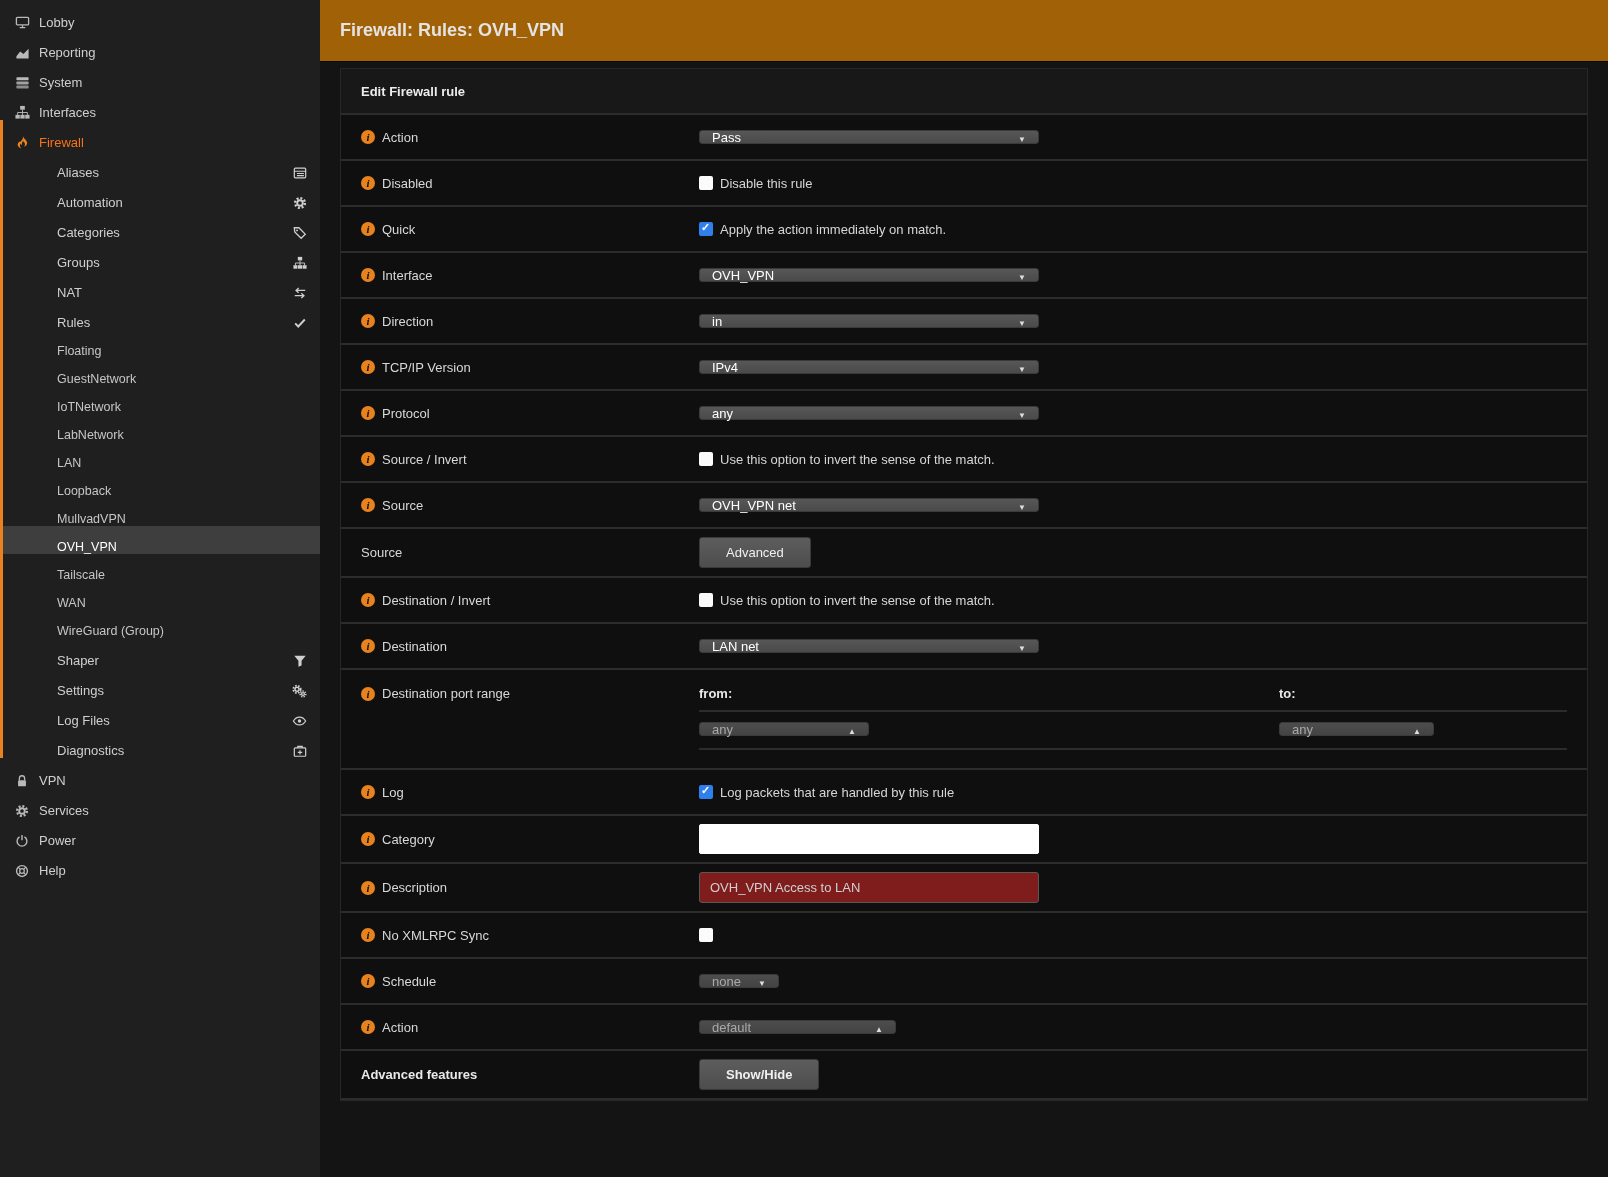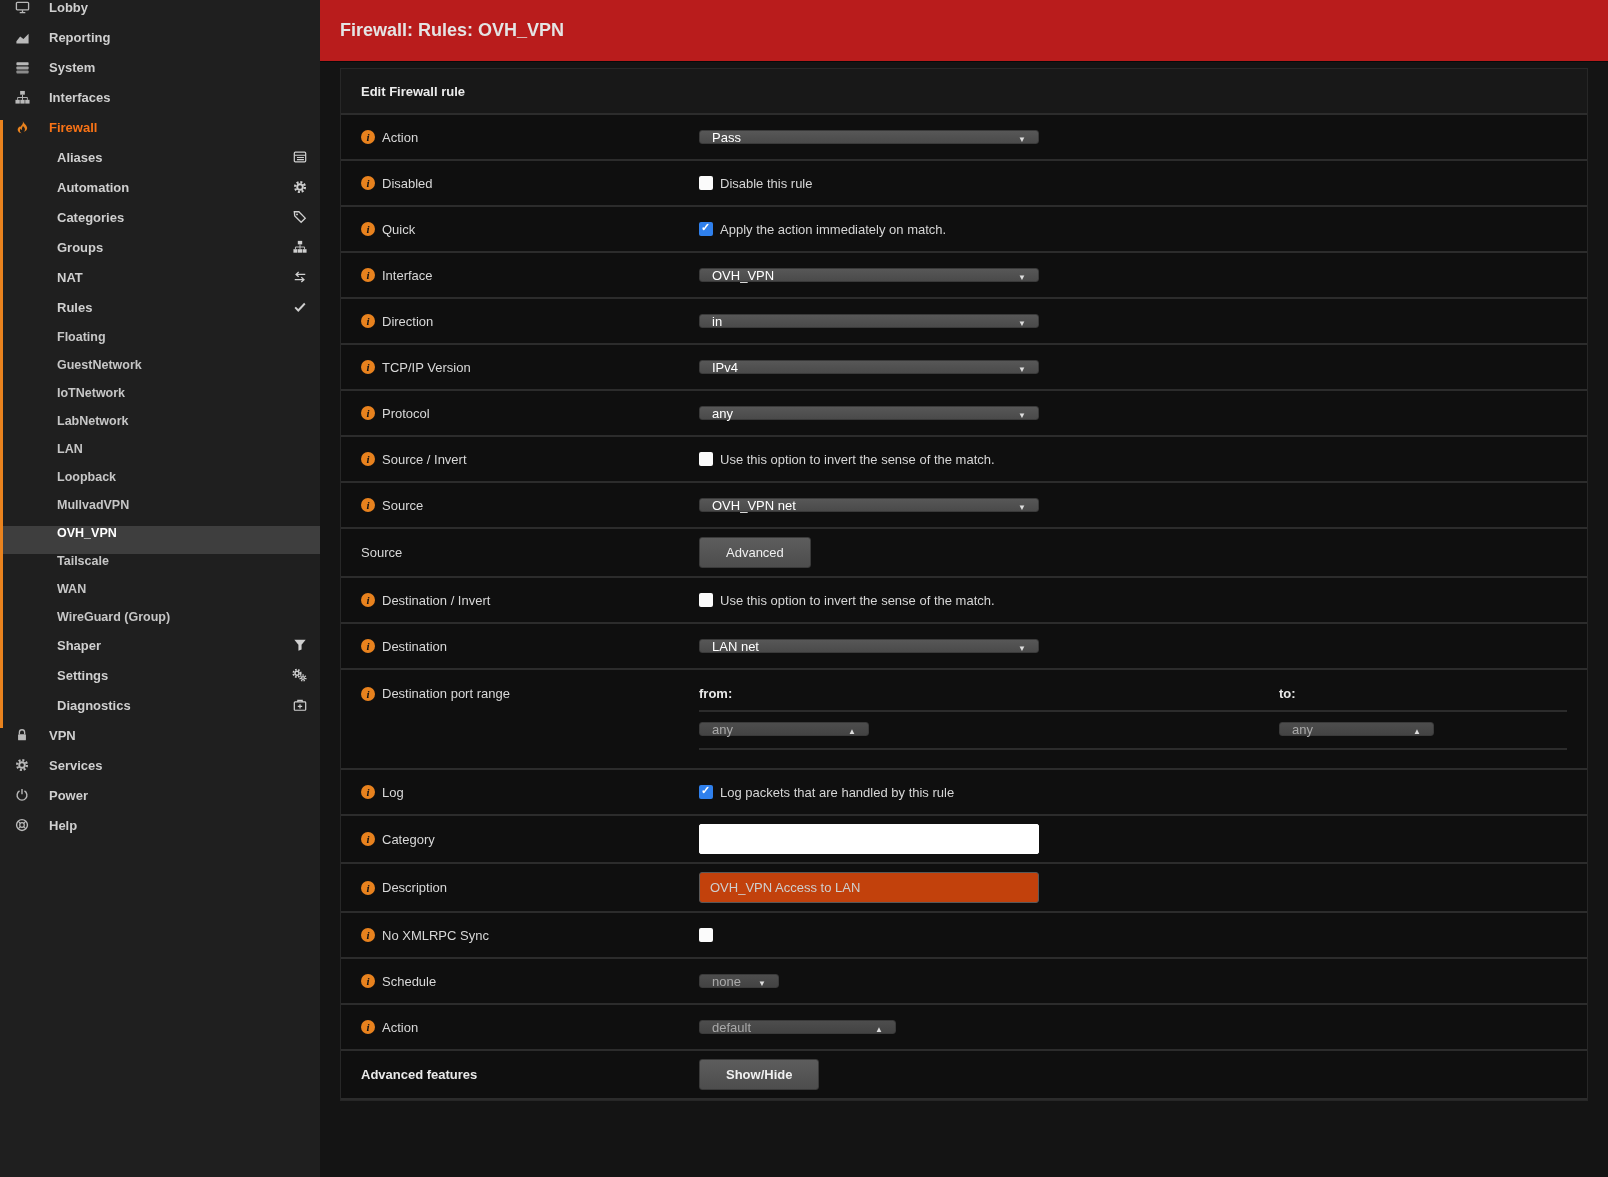--- a/index.html
+++ b/index.html
@@ -6,37 +6,37 @@
   html,body { width:1608px; height:1177px; overflow:hidden; }
   body {
     font-family:"Liberation Sans", sans-serif;
     background:#141414; color:#d6d6d6; font-size:13px;
     display:flex;
   }
 
   
   .sidebar { width:320px; flex-shrink:0; background:#1f1f1f; height:100%; }
   .nav-item {
-    height:30px; display:flex; align-items:flex-start; gap:19px;
-    padding-left:14px; color:#cfcfcf; cursor:pointer; white-space:nowrap;font-weight:bold;
+    height:30px; display:flex; align-items:flex-end; gap:9px;
+    padding-left:14px; color:#cfcfcf; cursor:pointer; white-space:nowrap;
   }
   .nav-item .ico { width:16px; display:inline-flex; justify-content:center; color:#b9b9b9; flex-shrink:0; }
   .fw-group { border-left:3px solid var(--accent,#e8821e); }
   .fw-group .g1 { padding-left:11px; }
   .fw-group .g2 { padding-left:54px; height:30px; }
   .fw-group .g3 { padding-left:54px; height:28px; font-size:12.5px; color:#c6c6c6; }
   .nav-item.active { color:#f97316; }
   .nav-item.active .ico { color:var(--accent,#e8821e); }
   .nav-item.selected { background:#3e3e3e; color:#ffffff; }
   .right-ico { margin-left:auto; margin-right:13px; color:#cfcfcf; display:inline-flex; }
 
   
   .main { flex:1; min-width:0; display:flex; flex-direction:column; background:#141414; }
   .page-header {
-    height:62px; flex-shrink:0; background:#b91c1c; border-bottom:1px solid #0a0a0a;
+    height:62px; flex-shrink:0; background:#a16207; border-bottom:1px solid #0a0a0a;
     display:flex; align-items:center; padding-left:20px;
   }
   .page-header h1 { font-size:18px; font-weight:bold; color:#e4e4e4; }
   .content { flex:1; padding:6px 20px 0 20px; overflow:hidden; }
 
   .panel { background:#0f0f0f; border:1px solid #272727; }
   .panel-head {
     height:46px; display:flex; align-items:center; padding-left:20px;
     background:#181818; border-bottom:2px solid #2c2c2c;
     font-weight:bold; color:#ececec;
@@ -85,21 +85,21 @@
     width:14px; height:14px; border-radius:2px; background:#fbfbfb;
     flex-shrink:0; position:relative; cursor:pointer;
   }
   .cb.checked { background:var(--check-blue,#2f80ed); }
   .cb.checked::after {
     content:"✓"; position:absolute; left:2px; top:-1px;
     font-size:11px; font-weight:bold; color:#fff;
   }
 
   .input-dark {
-    width:340px; height:31px; background:#c2410c; border:1px solid #585858;
+    width:340px; height:31px; background:#7f1d1d; border:1px solid #585858;
     border-radius:3px; color:#cfcfcf; font-size:13px; padding:0 10px; font-family:inherit;
   }
   .input-white {
     width:340px; height:30px; background:#ffffff; border:1px solid #ffffff;
     border-radius:2px; color:#222; font-size:13px; padding:0 8px; font-family:inherit;
   }
 
   
   .pr { flex:1; padding-right:20px; }
   .pr-head { display:flex; padding:8px 0 9px; border-bottom:2px solid #2c2c2c; font-weight:bold; color:#e9e9e9; }
@@ -276,20 +276,29 @@
       <span class="right-ico">
         <svg width="15" height="14" viewBox="0 0 18 16">
             <circle cx="6" cy="6" r="4.4" fill="none" stroke="currentColor" stroke-width="2.2" stroke-dasharray="1.9 1.7"></circle>
             <circle cx="6" cy="6" r="2.4" fill="none" stroke="currentColor" stroke-width="1.8"></circle>
             <circle cx="13.2" cy="11.5" r="3.3" fill="none" stroke="currentColor" stroke-width="2" stroke-dasharray="1.5 1.4"></circle>
             <circle cx="13.2" cy="11.5" r="1.7" fill="none" stroke="currentColor" stroke-width="1.5"></circle>
           </svg>
       </span>
     </div>
 
+    <div class="nav-item g2">
+      <span>Log Files</span>
+      <span class="right-ico">
+        <svg width="15" height="14" viewBox="0 0 16 16">
+            <path d="M1 8s2.6-4.5 7-4.5S15 8 15 8s-2.6 4.5-7 4.5S1 8 1 8z" fill="none" stroke="currentColor" stroke-width="1.4"></path>
+            <circle cx="8" cy="8" r="2" fill="currentColor"></circle>
+          </svg>
+      </span>
+    </div>
 
     <div class="nav-item g2">
       <span>Diagnostics</span>
       <span class="right-ico">
         <svg width="14" height="14" viewBox="0 0 16 16">
             <rect x="1.5" y="4.5" width="13" height="9.5" rx="1" fill="none" stroke="currentColor" stroke-width="1.4"></rect>
             <path d="M5.5 4.5V2.8h5v1.7M8 7v5M5.5 9.5h5" stroke="currentColor" stroke-width="1.4" fill="none"></path>
           </svg>
       </span>
     </div>

